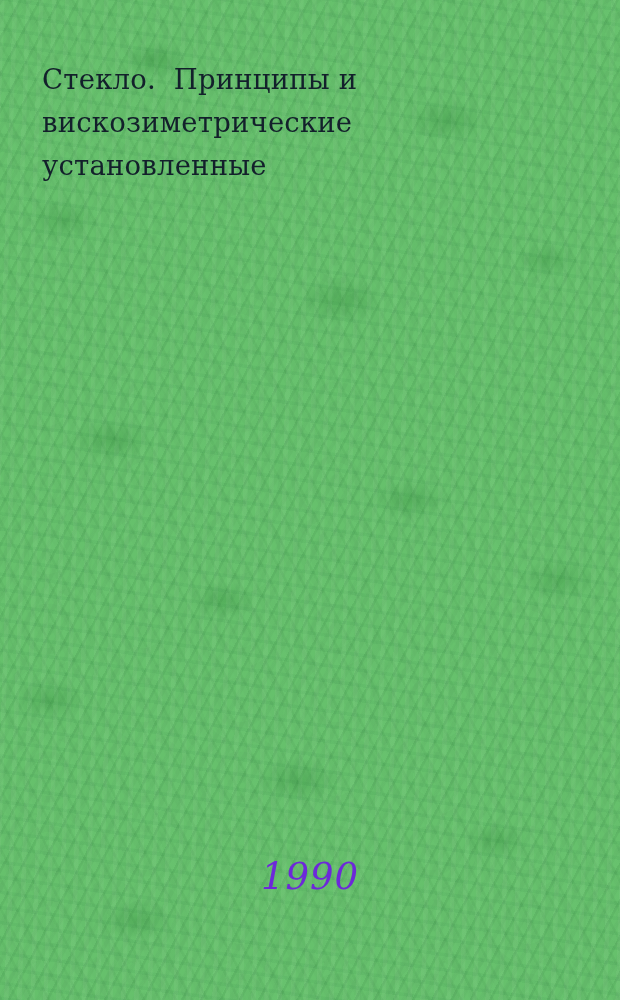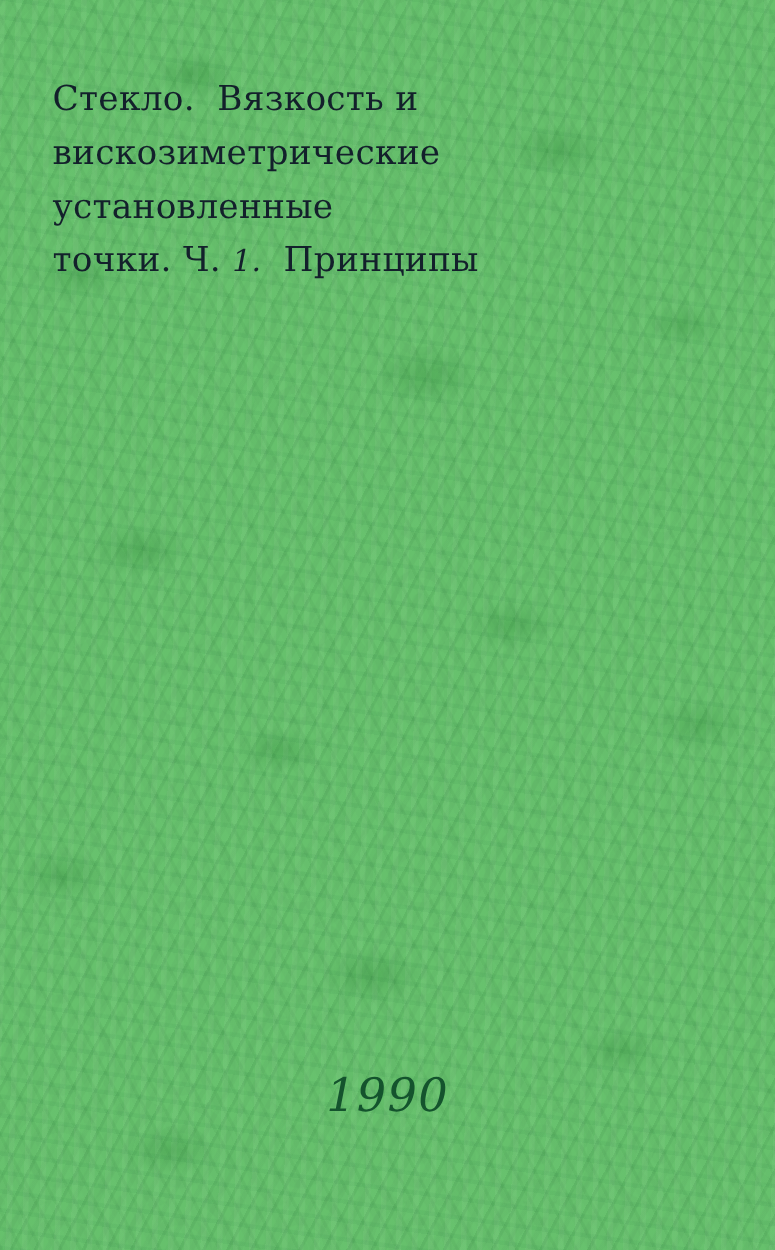--- a/index.html
+++ b/index.html
@@ -117,36 +117,35 @@
 
   .year {
     position: absolute;
     left: 0;
     right: 0;
     top: 855px;
     text-align: center;
     font-family: "DejaVu Serif", "Liberation Serif", serif;
     font-style: italic;
     font-size: 37px;
-    color: #14532d;
+    color: #6d28d9;
     letter-spacing: 1px;
   }
 </style>
 </head>
 <body>
 
 <div class="page">
   <div class="texture"></div>
   <div class="texture2"></div>
 
   <div class="content">
 
     <div class="title-block">
-      <div class="title-line">Стекло.  Вязкость и</div>
+      <div class="title-line">Стекло.  Принципы и</div>
       <div class="title-line">вискозиметрические</div>
       <div class="title-line">установленные</div>
-      <div class="title-line"><span>точки. Ч. </span><span class="part-num">1.</span><span>  Принципы</span></div>
     </div>
 
     <div class="year">1990</div>
 
   </div>
 </div>
 
 </body></html>

